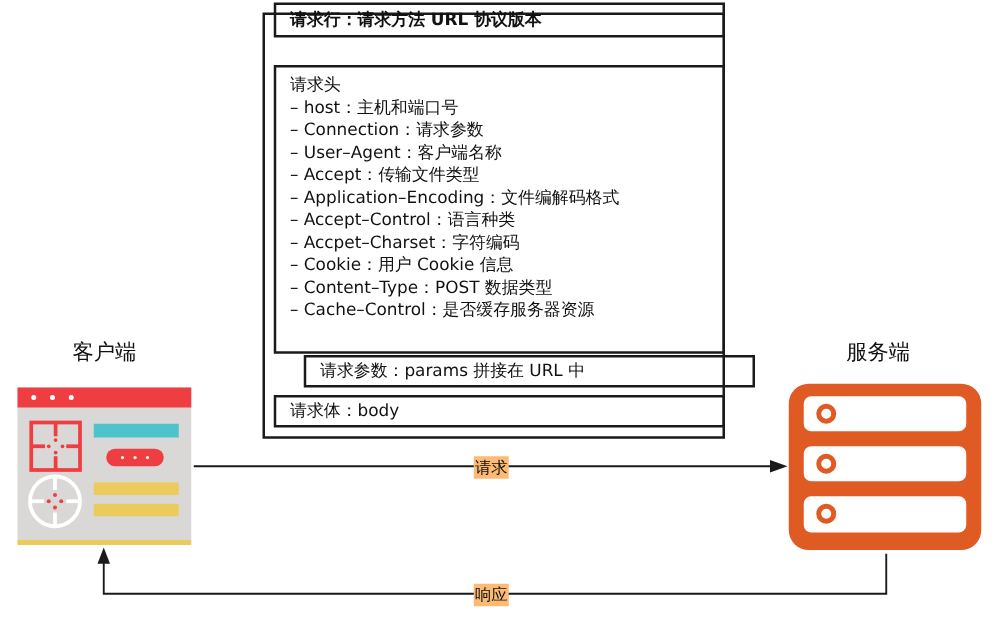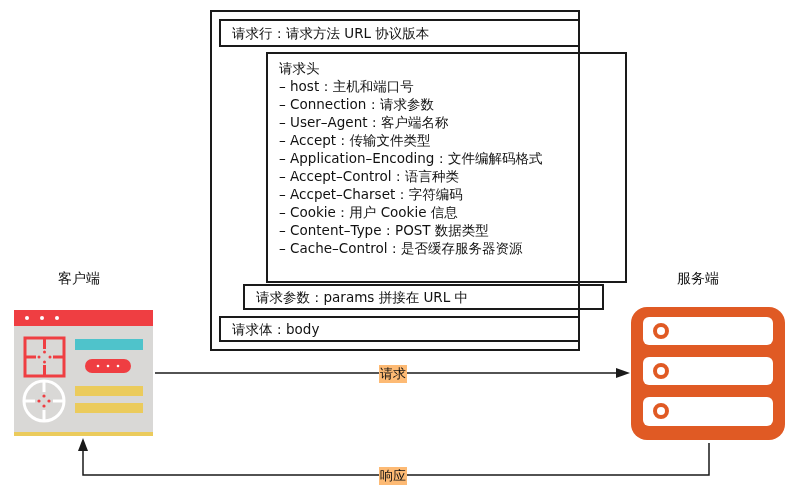--- a/index.html
+++ b/index.html
@@ -4,34 +4,34 @@
 <style>
   html, body { margin:0; padding:0; }
   body { width:800px; height:495px; background:#ffffff; position:relative; overflow:hidden;
          font-family:"DejaVu Sans","Liberation Sans",sans-serif; color:#111; }
   .outer-box { position:absolute; left:210px; top:10px; width:366px; height:337px;
                border:2px solid #1a1a1a; box-sizing:content-box; }
   .section { position:absolute; left:219px; width:346px; border:2px solid #1a1a1a; box-sizing:content-box;
              padding-left:11px; font-size:13.5px; line-height:18px; }
   .section-title { display:block; }
   .hdr-item { display:block; }
-  .label { position:absolute; font-size:14px; }
+  .label { position:absolute; font-size:17px; }
   svg { position:absolute; left:0; top:0; }
   .edge-label { position:absolute; font-size:13px; background:#fdba74; padding:0 1px; }
 </style>
 </head>
 <body>
 
 <div class="outer-box"></div>
 
-<div class="section" style="top:19px;height:24px;line-height:24px;">
+<div class="section" style="top:2px;height:24px;line-height:24px;font-weight:bold;">
   <span>请求行：请求方法 URL 协议版本</span>
 </div>
 
-<div class="section" style="top:52px;height:222px;padding-top:5px;margin-left:47px;">
+<div class="section" style="top:52px;height:222px;padding-top:5px;">
   <span class="section-title">请求头</span>
   <span class="hdr-item">– host：主机和端口号</span>
   <span class="hdr-item">– Connection：请求参数</span>
   <span class="hdr-item">– User–Agent：客户端名称</span>
   <span class="hdr-item">– Accept：传输文件类型</span>
   <span class="hdr-item">– Application–Encoding：文件编解码格式</span>
   <span class="hdr-item">– Accept–Control：语言种类</span>
   <span class="hdr-item">– Accpet–Charset：字符编码</span>
   <span class="hdr-item">– Cookie：用户 Cookie 信息</span>
   <span class="hdr-item">– Content–Type：POST 数据类型</span>

